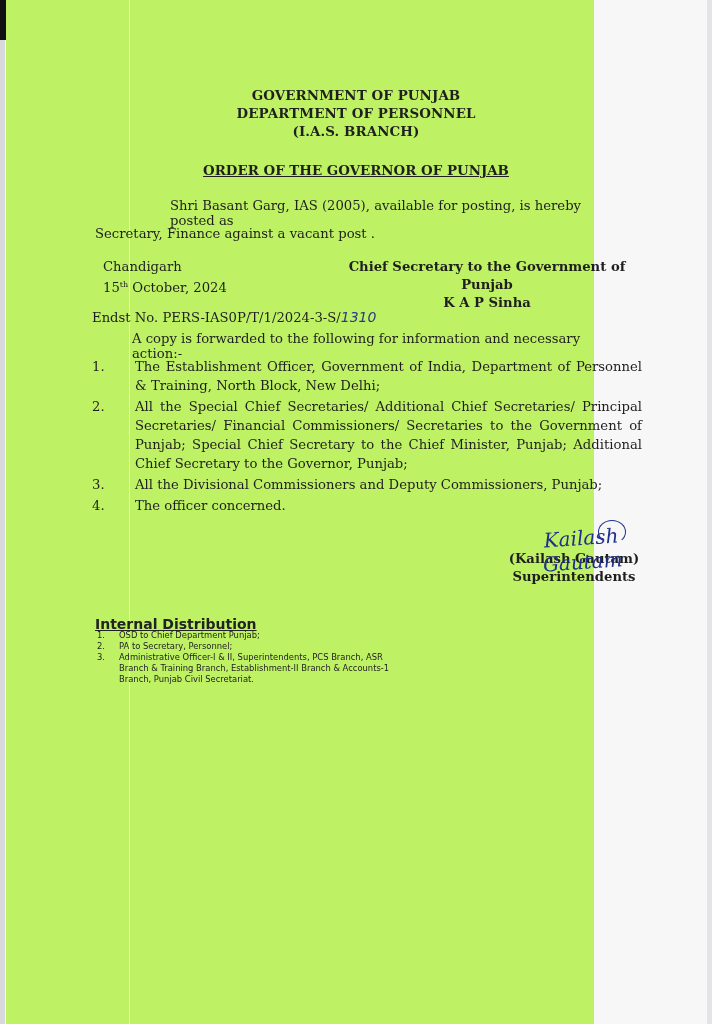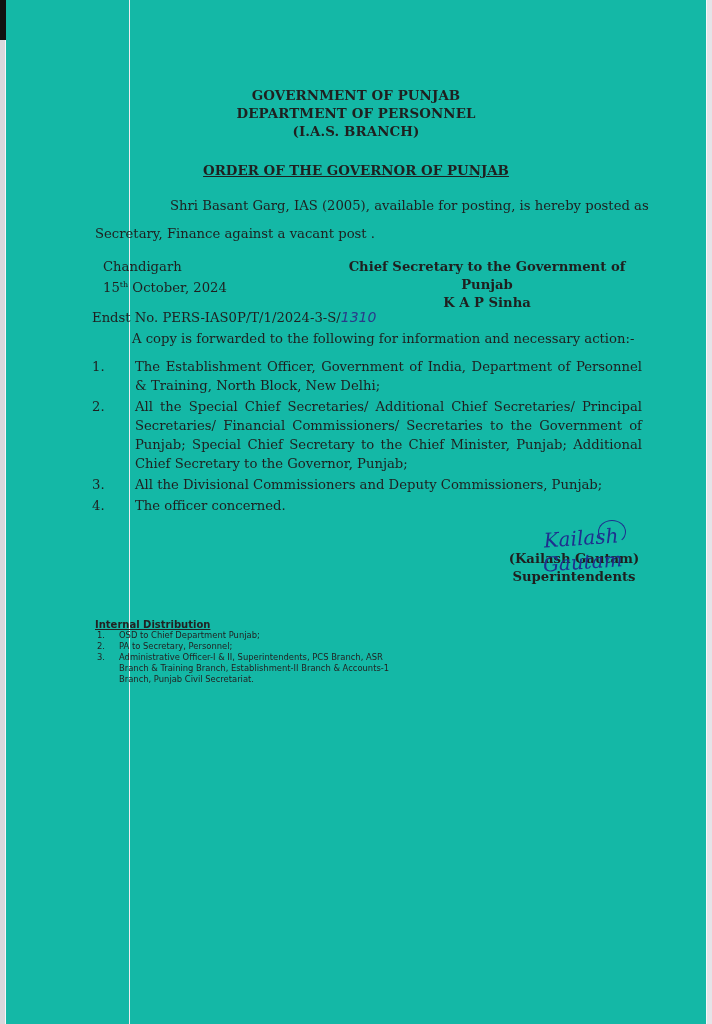--- a/index.html
+++ b/index.html
@@ -8,22 +8,22 @@
     background: #f7f7f8;
     font-family: "DejaVu Serif", serif;
     color: #1f1f1f;
     position: relative;
   }
   .left-edge { position: absolute; left: 0; top: 0; width: 7px; height: 40px; background: #111; }
   .left-edge2 { position: absolute; left: 0; top: 40px; width: 5px; height: 984px; background: #d8d8dc; }
   .right-edge { position: absolute; right: 0; top: 0; width: 5px; height: 1024px; background: #e4e4e8; }
   .fold { position: absolute; left: 123px; top: 0; width: 1px; height: 1024px; background: #ececf0; }
   .page {
-    position: absolute; left: 6px; top: 0; width: 700px; height: 1024px;
-    background: #14b8a6;
+    position: absolute; left: 6px; top: 0; width: 588px; height: 1024px;
+    background: #bef264;
   }
   .header { position: absolute; top: 86px; left: 0; width: 700px; text-align: center; }
   .header .line { font-weight: bold; font-size: 13.4px; line-height: 18px; letter-spacing: 0.1px; }
   .order-title {
     position: absolute; top: 162px; left: 0; width: 700px; text-align: center;
     font-weight: bold; font-size: 13.4px; text-decoration: underline;
   }
   .para1 { position: absolute; top: 198px; left: 164px; font-size: 13.2px; }
   .para2 { position: absolute; top: 226px; left: 89px; font-size: 13.2px; }
   .place { position: absolute; top: 258px; left: 97px; font-weight: normal; font-size: 13.2px; line-height: 18px; }
@@ -38,21 +38,21 @@
   .list .num { width: 43px; flex: none; }
   .list .txt { flex: 1; text-align: justify; }
   .sign-block { position: absolute; top: 526px; left: 488px; width: 160px; text-align: center; }
   .signature {
     font-family: "DejaVu Serif", serif; font-style: italic; font-size: 20px; color: #1f2f8e;
     transform: rotate(-4deg); margin-left: 14px; height: 24px; line-height: 24px;
   }
   .sign-circle { position: absolute; left: 104px; top: -6px; width: 26px; height: 22px; border: 1.5px solid #1f2f8e; border-radius: 50%; border-bottom-color: transparent; }
   .sign-name, .sign-title { font-weight: bold; font-size: 13.2px; line-height: 18px; }
   .internal { position: absolute; top: 619px; left: 89px; width: 300px; font-family: "DejaVu Sans", sans-serif; font-size: 8.4px; line-height: 11px; color: #222; }
-  .internal .title { font-weight: bold; text-decoration: underline; font-size: 10px; }
+  .internal .title { font-weight: bold; text-decoration: underline; font-size: 14px; }
   .internal .item { display: flex; }
   .internal .num { width: 22px; flex: none; padding-left: 2px; }
 </style>
 </head>
 <body>
 
 <div class="left-edge"></div>
 <div class="left-edge2"></div>
 <div class="right-edge"></div>
 

